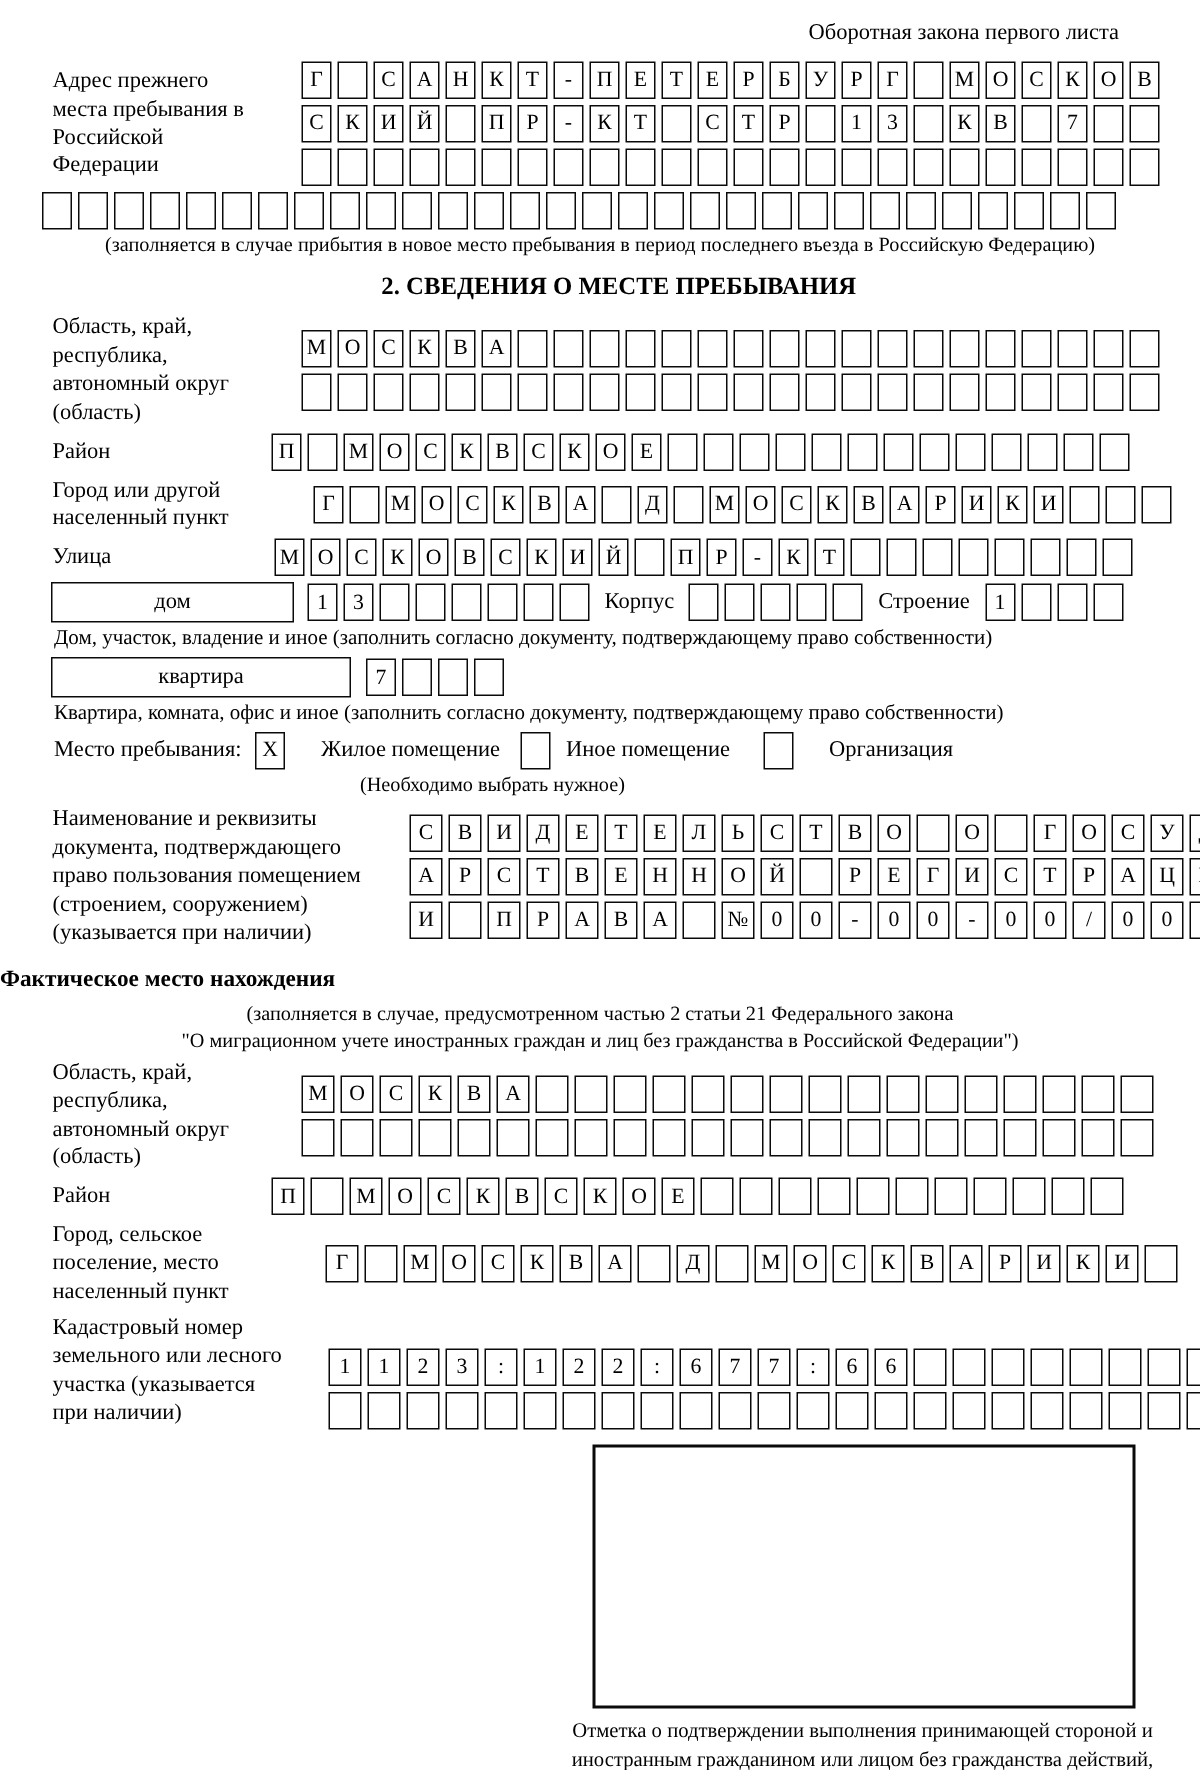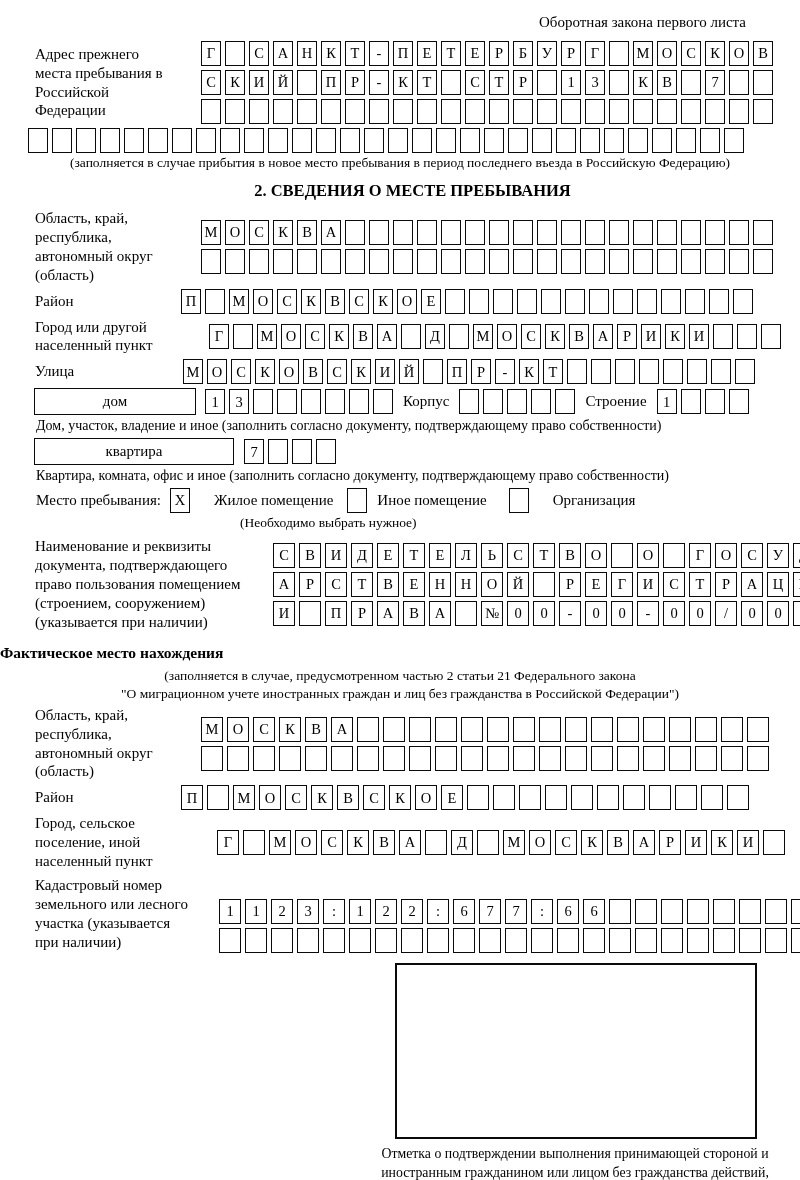--- a/index.html
+++ b/index.html
@@ -525,21 +525,21 @@
       <div class="cell"></div>
       <div class="cell"></div>
       <div class="cell"></div>
       <div class="cell"></div>
       <div class="cell"></div>
       <div class="cell"></div>
     </div>
 </div>
 
 <div class="field">
-  <div class="lbl w194">Город, сельское поселение, иной населенный пункт</div>
+  <div class="lbl w194">Город, сельское поселение, место населенный пункт</div>
   <div class="cellrow c22">
       <div class="cell">Г</div>
       <div class="cell"></div>
       <div class="cell">М</div>
       <div class="cell">О</div>
       <div class="cell">С</div>
       <div class="cell">К</div>
       <div class="cell">В</div>
       <div class="cell">А</div>
       <div class="cell"></div>

